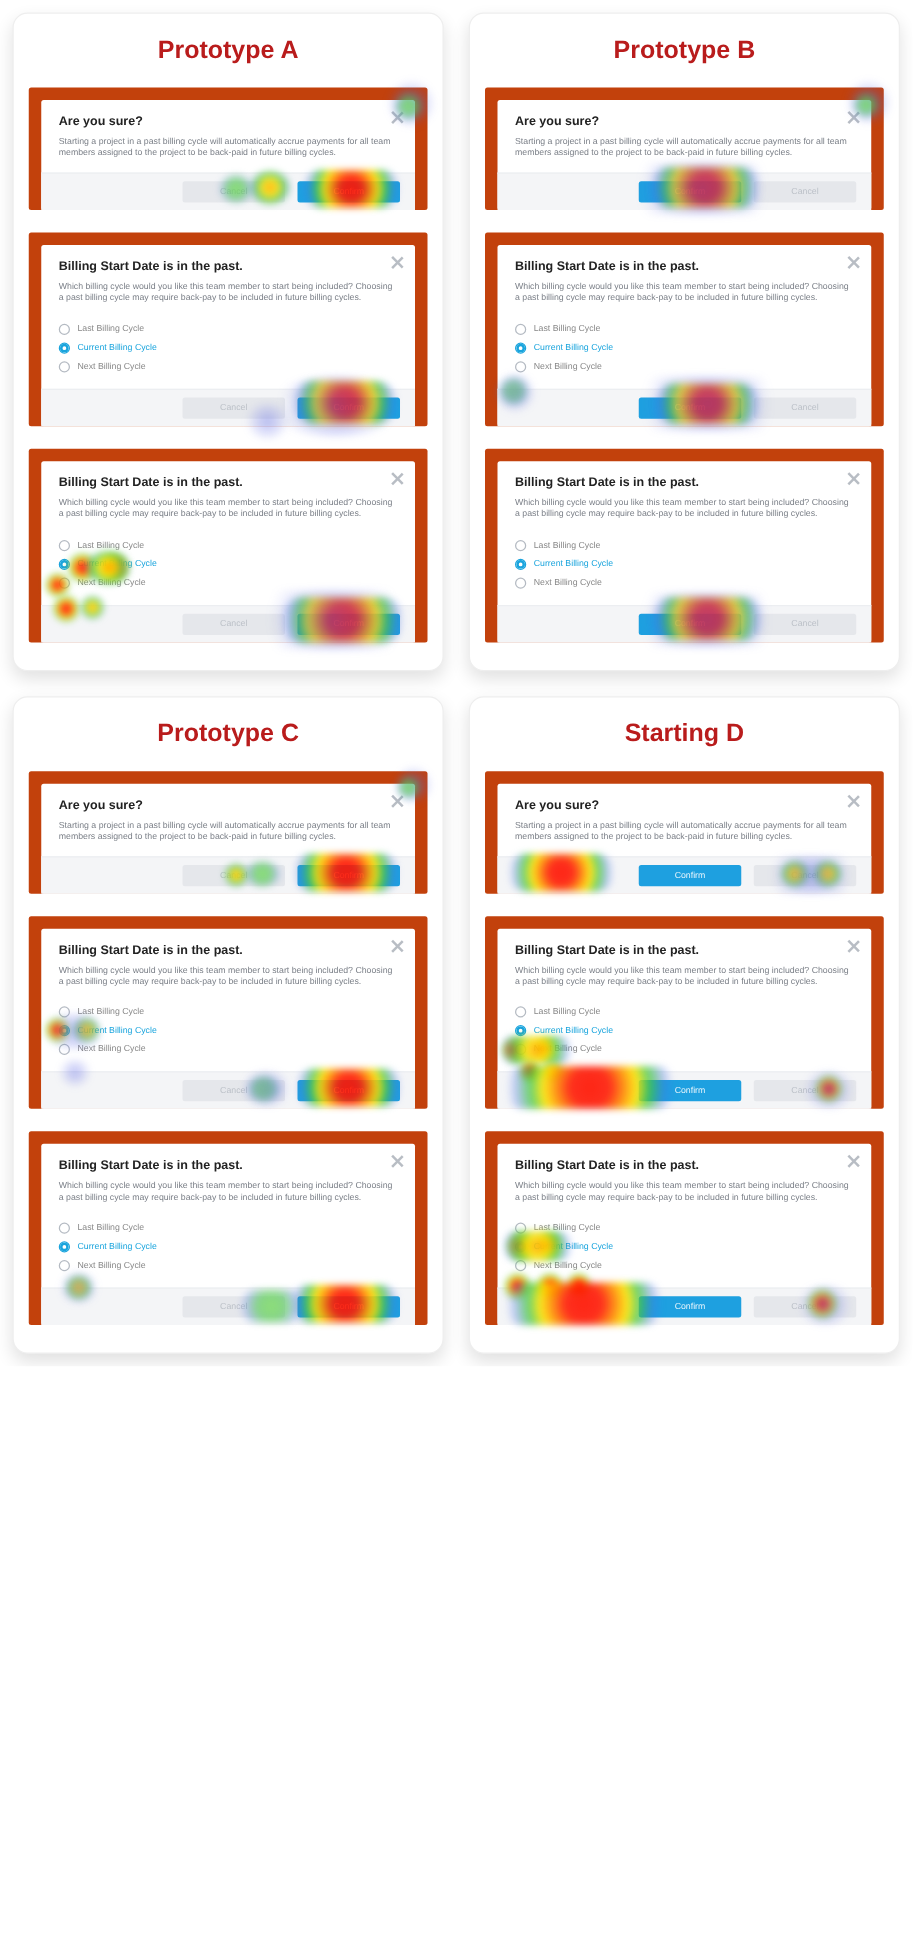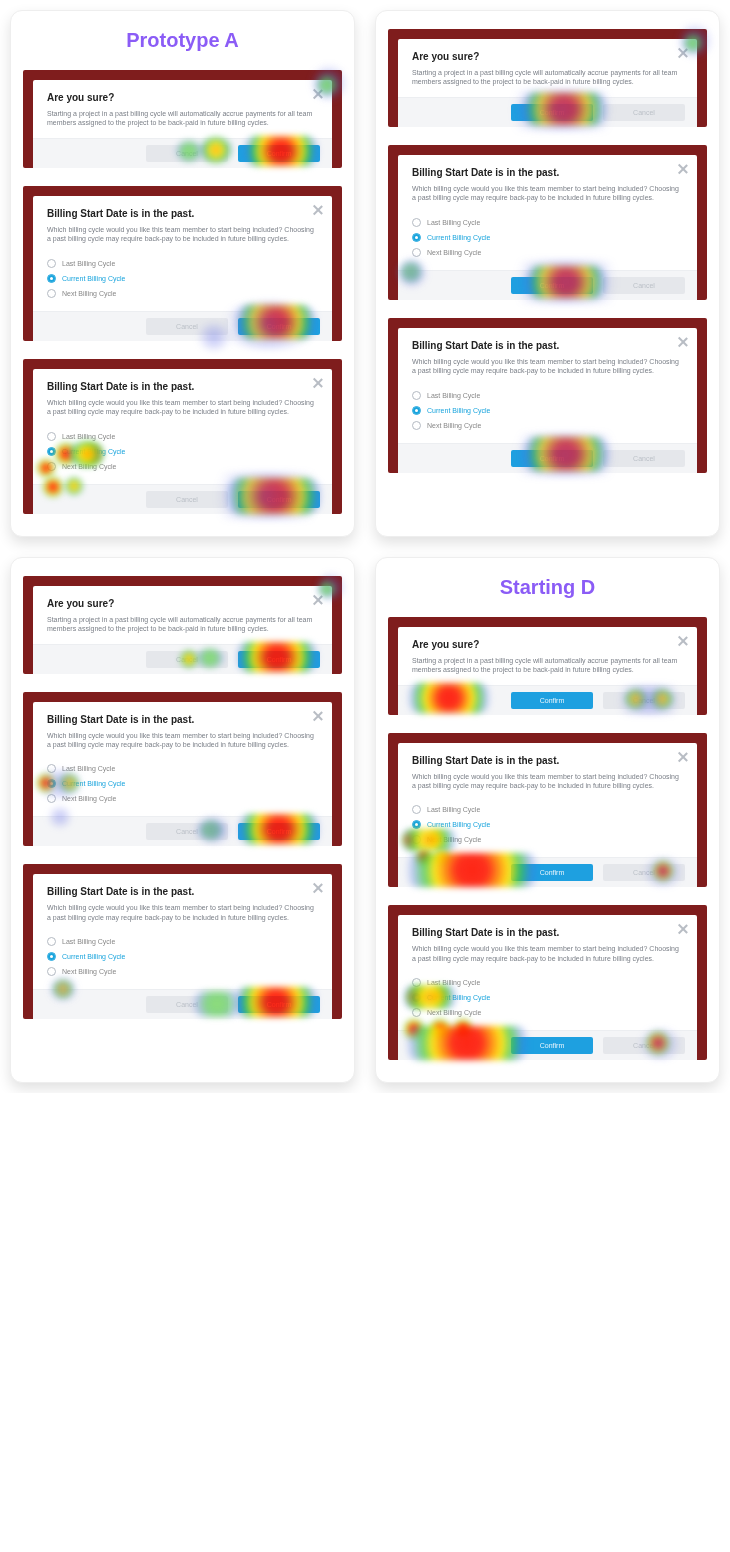--- a/index.html
+++ b/index.html
@@ -1,21 +1,21 @@
 <!DOCTYPE html>
 <html><head>
 <meta charset="utf-8">
 <style>
 *{box-sizing:border-box;margin:0;padding:0}
 body{background:#fff;font-family:-apple-system,Helvetica,Arial,sans-serif;width:730px;padding:10px}
 .grid{display:grid;grid-template-columns:1fr 1fr;gap:20px}
 .panel{background:#fff;border:1px solid #eee;border-radius:12px;padding:18px 12px 22px;box-shadow:0 6px 14px rgba(0,0,0,.12)}
-.ptitle{font-size:20px;font-weight:800;text-align:center;margin-bottom:18px;color:#8b5cf6}
+.ptitle{font-size:20px;font-weight:800;text-align:center;margin-bottom:18px;color:#b91c1c}
 .stack{display:flex;flex-direction:column;gap:18px}
-.frame{background:#7f1d1d;border-radius:2px;padding:10px 10px 0;position:relative}
+.frame{background:#c2410c;border-radius:2px;padding:10px 10px 0;position:relative}
 .dlg{background:#fff;border-radius:2px;position:relative}
 .dlg-top{padding:12px 14px 10px}
 .dlg-h{font-size:10px;font-weight:700;color:#222;margin-bottom:6px}
 .dlg-p{font-size:7px;line-height:1.35;color:#7a7f87}
 .close{position:absolute;top:8px;right:8px;width:12px;height:12px}
 .close:before,.close:after{content:"";position:absolute;left:5px;top:0;width:1.5px;height:12px;background:#b8bdc4}
 .close:before{transform:rotate(45deg)}.close:after{transform:rotate(-45deg)}
 .opts{padding:2px 14px 10px}
 .opt{display:flex;align-items:center;gap:6px;padding:3px 0}
 .rd{width:9px;height:9px;border:1px solid #b4bac2;border-radius:50%;flex-shrink:0}
@@ -126,20 +126,21 @@
 <div class="hm g a" style="top:118px;left:20px;width:20px;height:20px"></div>
 <div class="hm g b" style="top:118px;left:42px;width:18px;height:18px"></div>
 <div class="hm g a wide" style="bottom:0;right:18px;width:100px;height:36px"></div>
 <div class="hm g bl wide" style="bottom:-6px;right:10px;width:130px;height:48px"></div>
 </div>
 
 </div>
 </div>
 
 <div class="panel">
+<div class="ptitle">Prototype B</div>
 <div class="stack">
 
 <div class="frame">
 <div class="dlg">
 <div class="close"></div>
 <div class="dlg-top">
 <div class="dlg-h">Are you sure?</div>
 <div class="dlg-p">Starting a project in a past billing cycle will automatically accrue payments for all team members assigned to the project  to be back-paid in future billing cycles.</div>
 </div>
 <div class="ftr">
@@ -212,20 +213,21 @@
 </div>
 </div>
 <div class="hm g a wide" style="bottom:2px;right:96px;width:90px;height:34px"></div>
 <div class="hm g bl wide" style="bottom:-4px;right:78px;width:128px;height:44px"></div>
 </div>
 
 </div>
 </div>
 
 <div class="panel">
+<div class="ptitle">Prototype C</div>
 <div class="stack">
 
 <div class="frame">
 <div class="dlg">
 <div class="close"></div>
 <div class="dlg-top">
 <div class="dlg-h">Are you sure?</div>
 <div class="dlg-p">Starting a project in a past billing cycle will automatically accrue payments for all team members assigned to the project  to be back-paid in future billing cycles.</div>
 </div>
 <div class="ftr">

